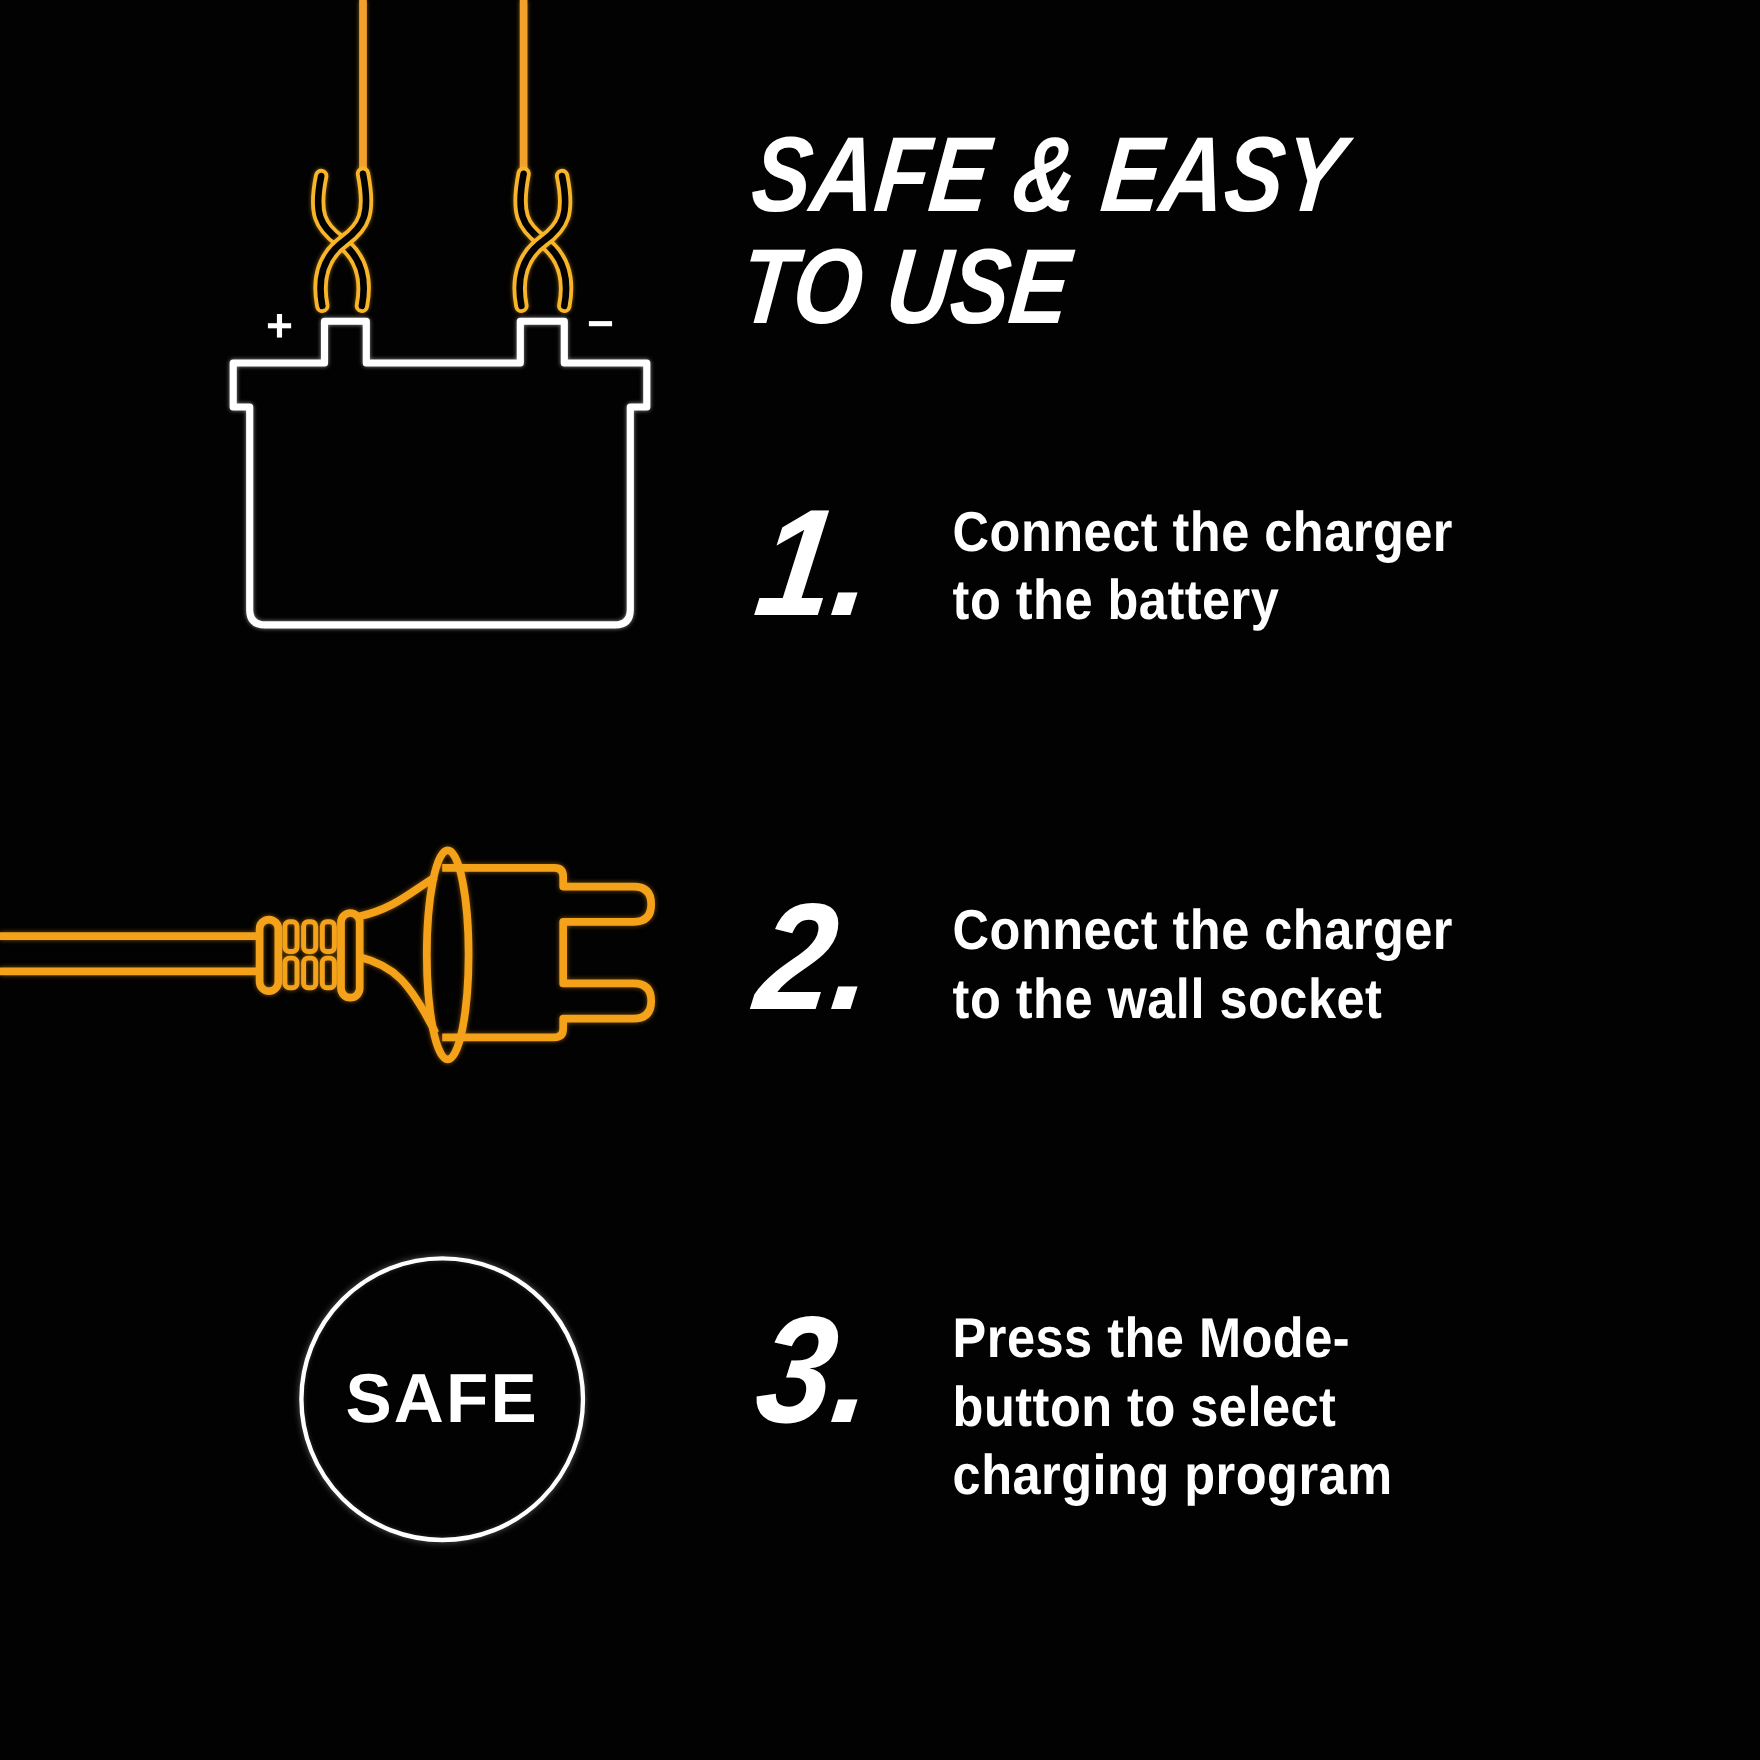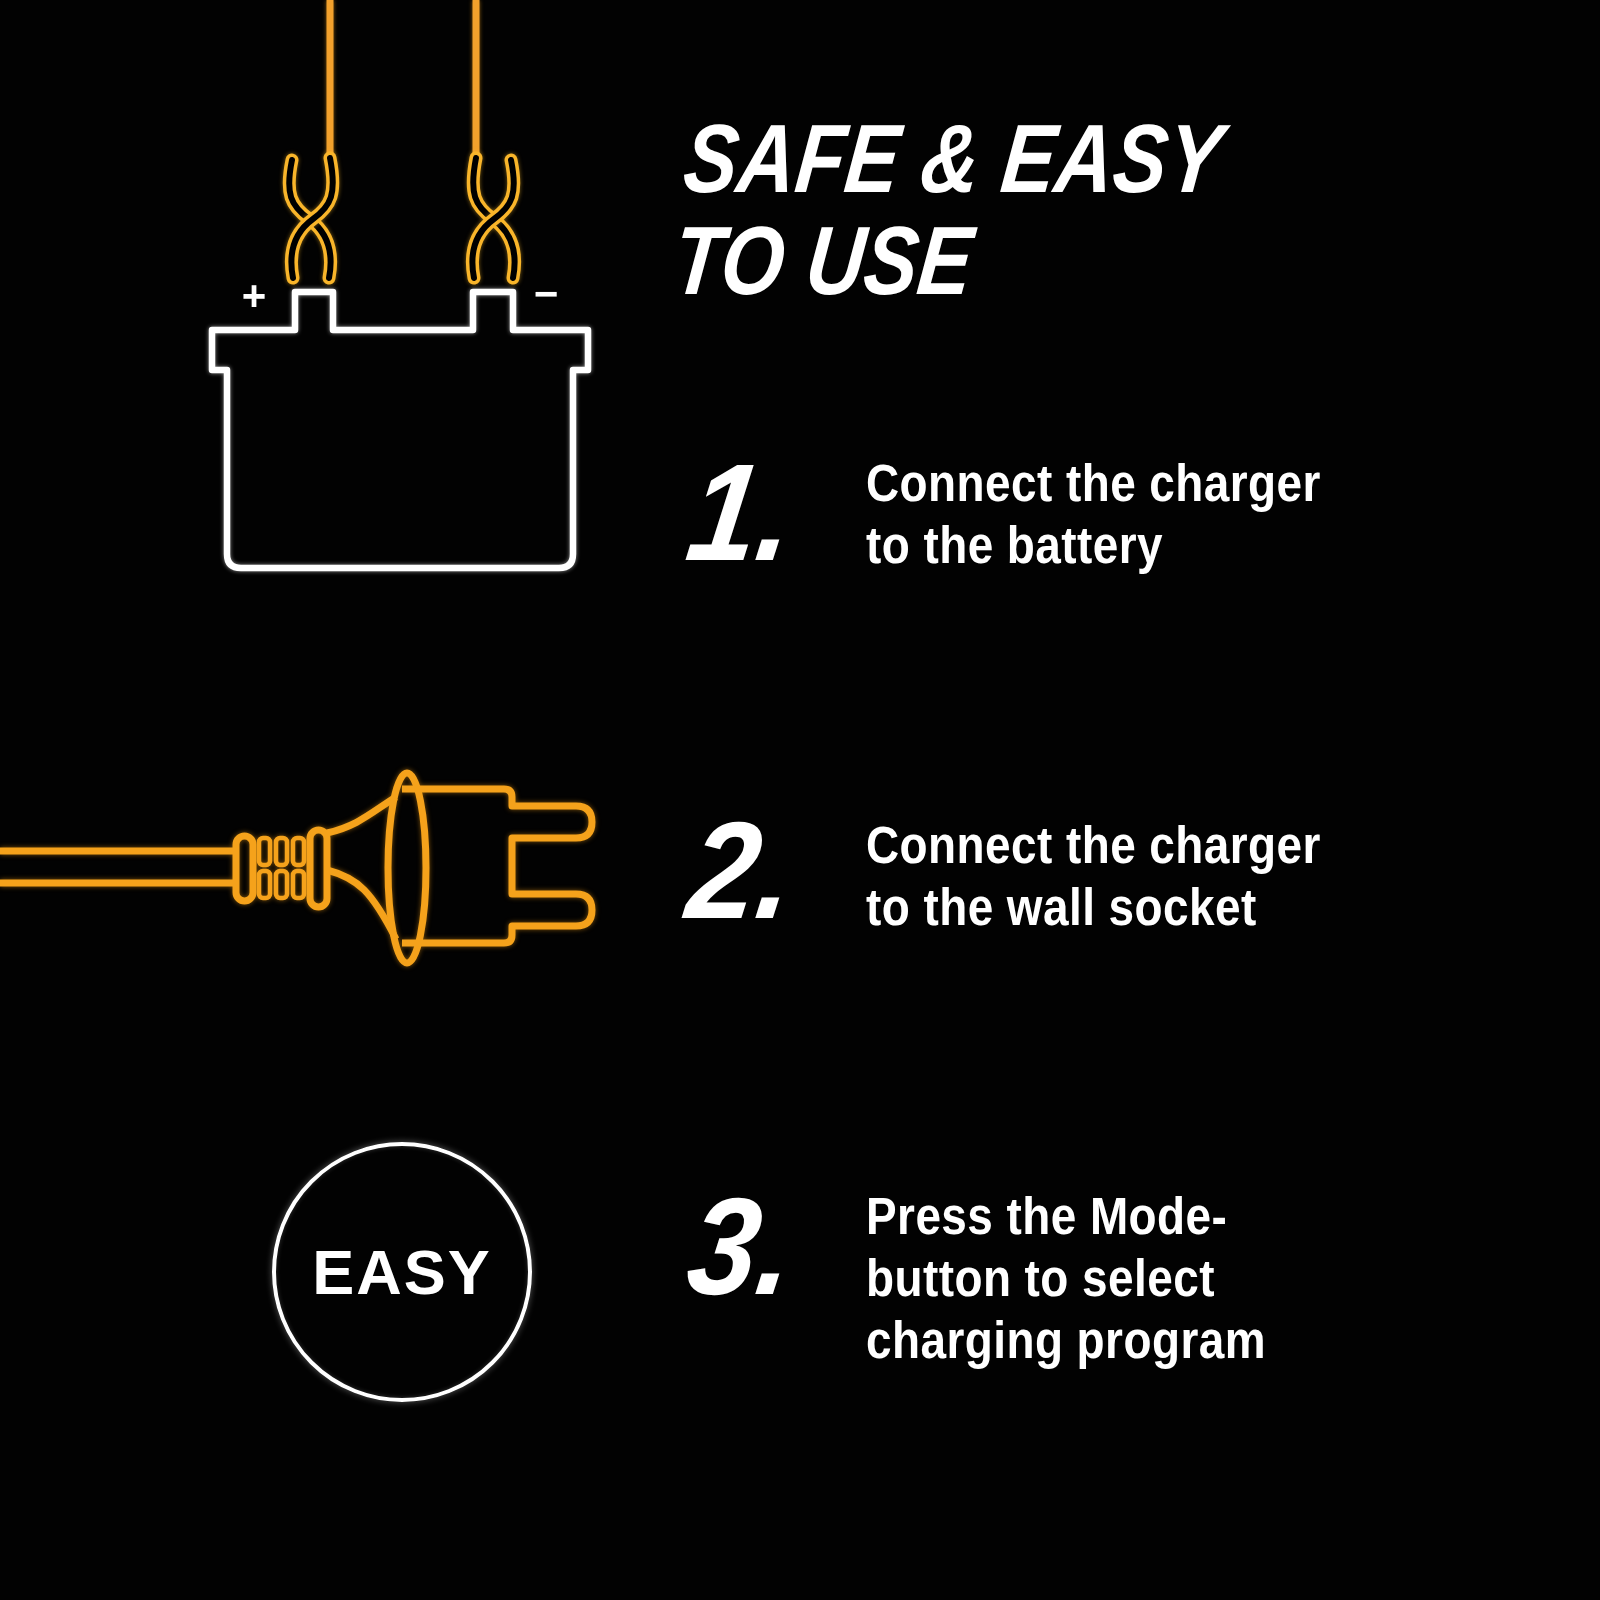--- a/index.html
+++ b/index.html
@@ -120,21 +120,21 @@
     </g>
   </svg>
 
   <div class="step-number" id="step2-num">2.</div>
   <div class="step-text" id="step2-text">
     <div>Connect the charger</div>
     <div>to the wall socket</div>
   </div>
 
   <div class="mode-circle">
-    <span class="mode-label">EASY</span>
+    <span class="mode-label">SAFE</span>
   </div>
 
   <div class="step-number" id="step3-num">3.</div>
   <div class="step-text" id="step3-text">
     <div>Press the Mode-</div>
     <div>button to select</div>
     <div>charging program</div>
   </div>
 
 </div>

